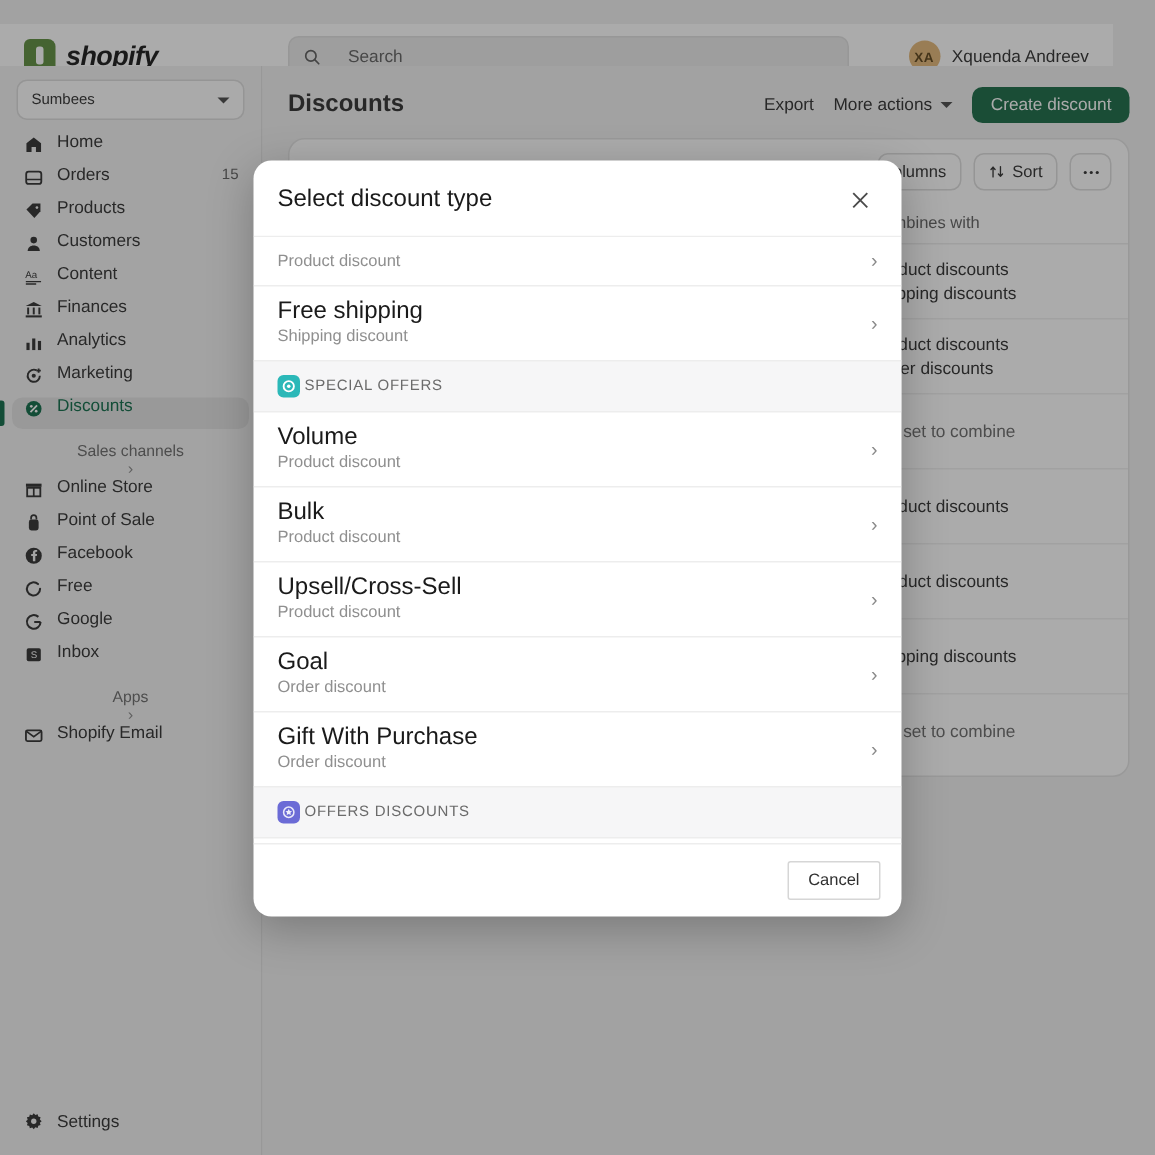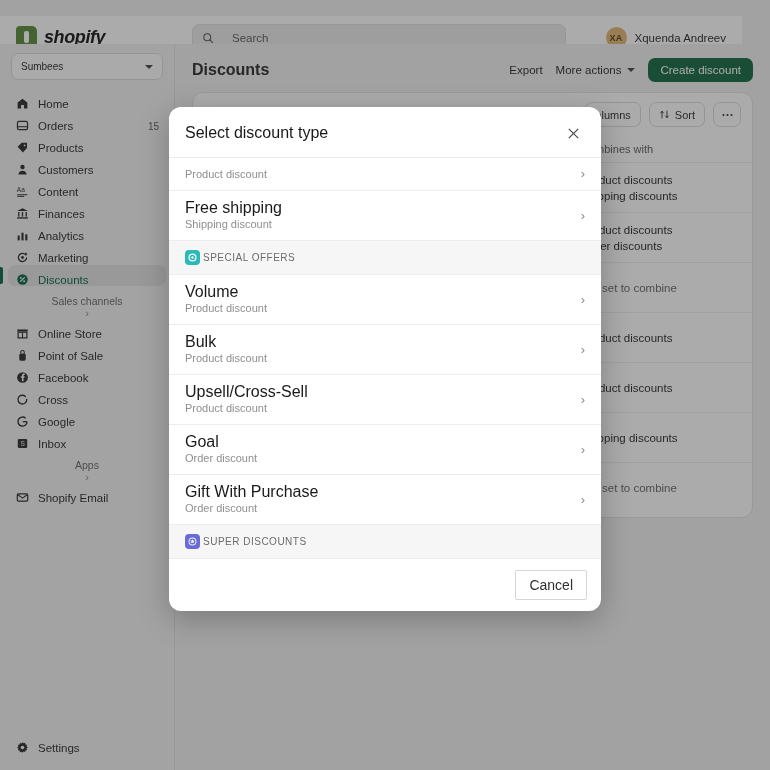--- a/index.html
+++ b/index.html
@@ -58,21 +58,21 @@
   .store-select {
     margin: 0 11px 9px 11px; height: 27px;
     background: #fdfdfd; border: 1px solid #dcdcdc; border-radius: 7px;
     display: flex; align-items: center; justify-content: space-between;
     padding: 0 9px;
   }
   .store-select .nm { font-size: 10px; color: #303030; }
   .caret { width: 0; height: 0; border-left: 4px solid transparent; border-right: 4px solid transparent; border-top: 4.5px solid #4a4a4a; }
   .nav { padding: 0 8px; }
   .nav-item {
-    height: 21px; display: flex; align-items: flex-end; gap: 9px;
+    height: 21px; display: flex; align-items: flex-start; gap: 9px;
     padding: 0 7px; border-radius: 7px; margin-bottom: 1px;
     font-size: 11.5px; color: #303030; position: relative;
   }
   .nav-item.active { background: #e3e3e3; color: #0f6b48; font-weight: 500; }
   .nav-item.active::before {
     content: ""; position: absolute; left: -8px; top: 2px;
     width: 3px; height: 17px; background: #0f6b48; border-radius: 0 2px 2px 0;
   }
   .nav-ico { width: 14px; height: 14px; flex: none; display: flex; align-items: center; justify-content: center; }
   .nav-ico svg { display: block; }
@@ -167,21 +167,21 @@
     border-top: 1px solid #ededed;
   }
   .grp-ico { width: 15px; height: 15px; border-radius: 4px; flex: none; display: flex; align-items: center; justify-content: center; }
   .grp-label { font-size: 10px; color: #6b6b6b; letter-spacing: .5px; }
   .modal-foot {
     flex: none; border-top: 1px solid #ededed;
     padding: 11px 14px; display: flex; justify-content: flex-end;
   }
   .btn-cancel {
     border: 1px solid #d6d6d6; border-radius: 2px;
-    background: #fff; font-size: 14px; color: #303030;
+    background: #fff; font-size: 11px; color: #303030;
     padding: 6px 13px;
   }
 </style>
 </head>
 <body>
 
 <div id="app">
 
   <div class="topbar">
     <div class="logo-wrap">
@@ -332,21 +332,21 @@
             </svg>
         </span>
         <span>Facebook</span>
       </div>
       <div class="nav-item">
         <span class="nav-ico">
           <svg width="13" height="13" viewBox="0 0 16 16">
               <path d="M11.5 4.2A5.4 5.4 0 1 0 13.2 8" fill="none" stroke="#303030" stroke-width="1.7" stroke-linecap="round"></path>
             </svg>
         </span>
-        <span>Cross</span>
+        <span>Free</span>
       </div>
       <div class="nav-item">
         <span class="nav-ico">
           <svg width="13" height="13" viewBox="0 0 16 16">
               <path d="M13.6 8.2A5.6 5.6 0 1 1 11.8 4" fill="none" stroke="#303030" stroke-width="1.7"></path>
               <line x1="8.4" y1="8.2" x2="13.6" y2="8.2" stroke="#303030" stroke-width="1.7"></line>
             </svg>
         </span>
         <span>Google</span>
       </div>
@@ -533,21 +533,21 @@
         <span class="opt-chev">›</span>
       </div>
 
       <div class="grp-head">
         <span class="grp-ico" style="background:#6b6bd6">
           <svg width="11" height="11" viewBox="0 0 16 16">
             <circle cx="8" cy="8" r="5" fill="none" stroke="#ffffff" stroke-width="1.5" opacity=".85"></circle>
             <path d="M8 4.6l1 2.1 2.2.3-1.6 1.5.4 2.2L8 9.7l-2 1 .4-2.2L4.8 7l2.2-.3z" fill="#ffffff" opacity=".9"></path>
           </svg>
         </span>
-        <span class="grp-label">SUPER DISCOUNTS</span>
+        <span class="grp-label">OFFERS DISCOUNTS</span>
       </div>
 
       <div class="opt-row">
         
         
       </div>
     </div>
 
     <div class="modal-foot">
       <span class="btn-cancel">Cancel</span>

